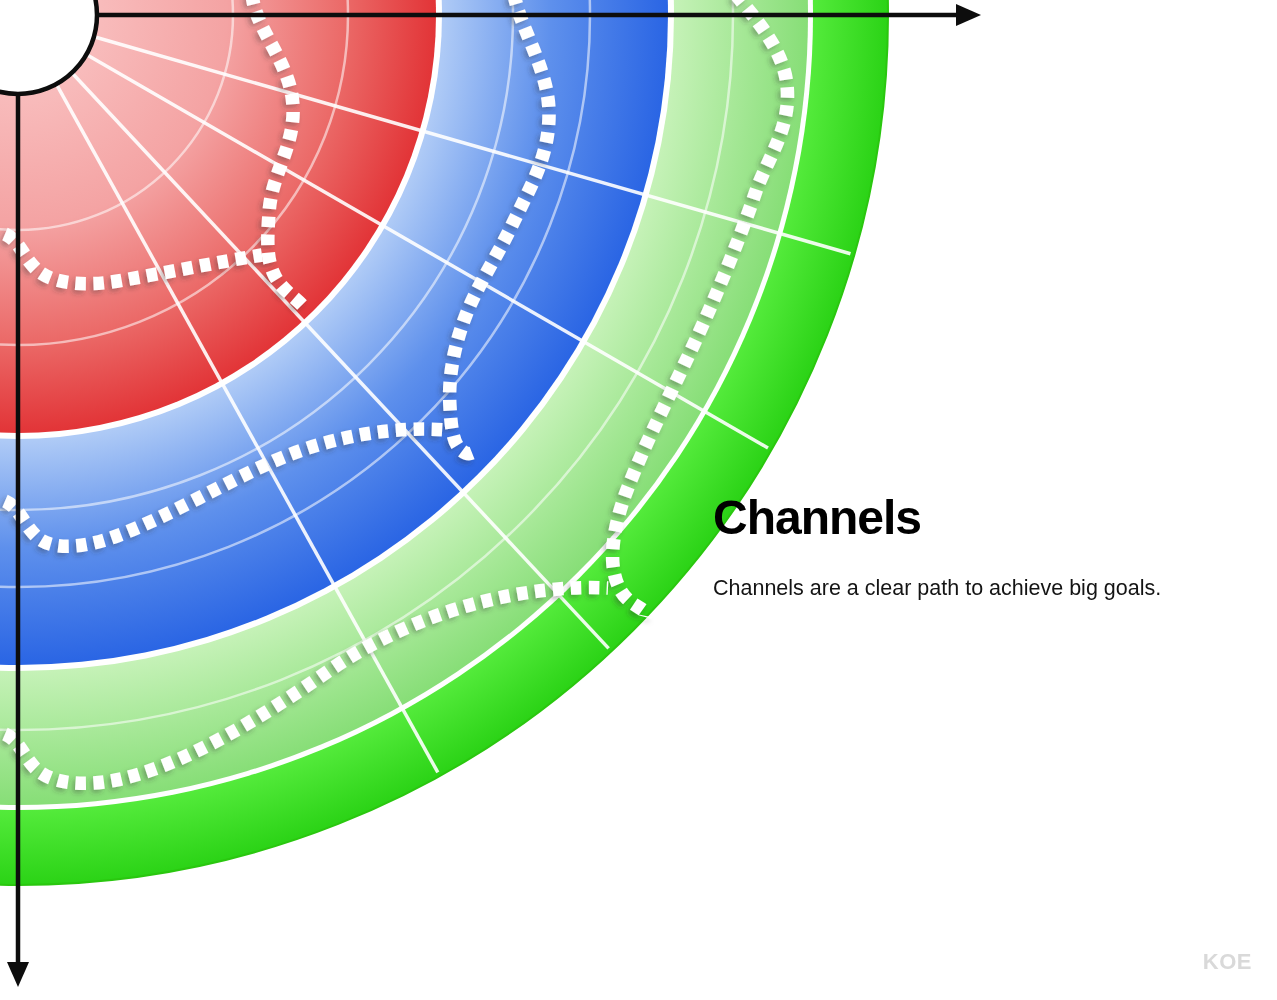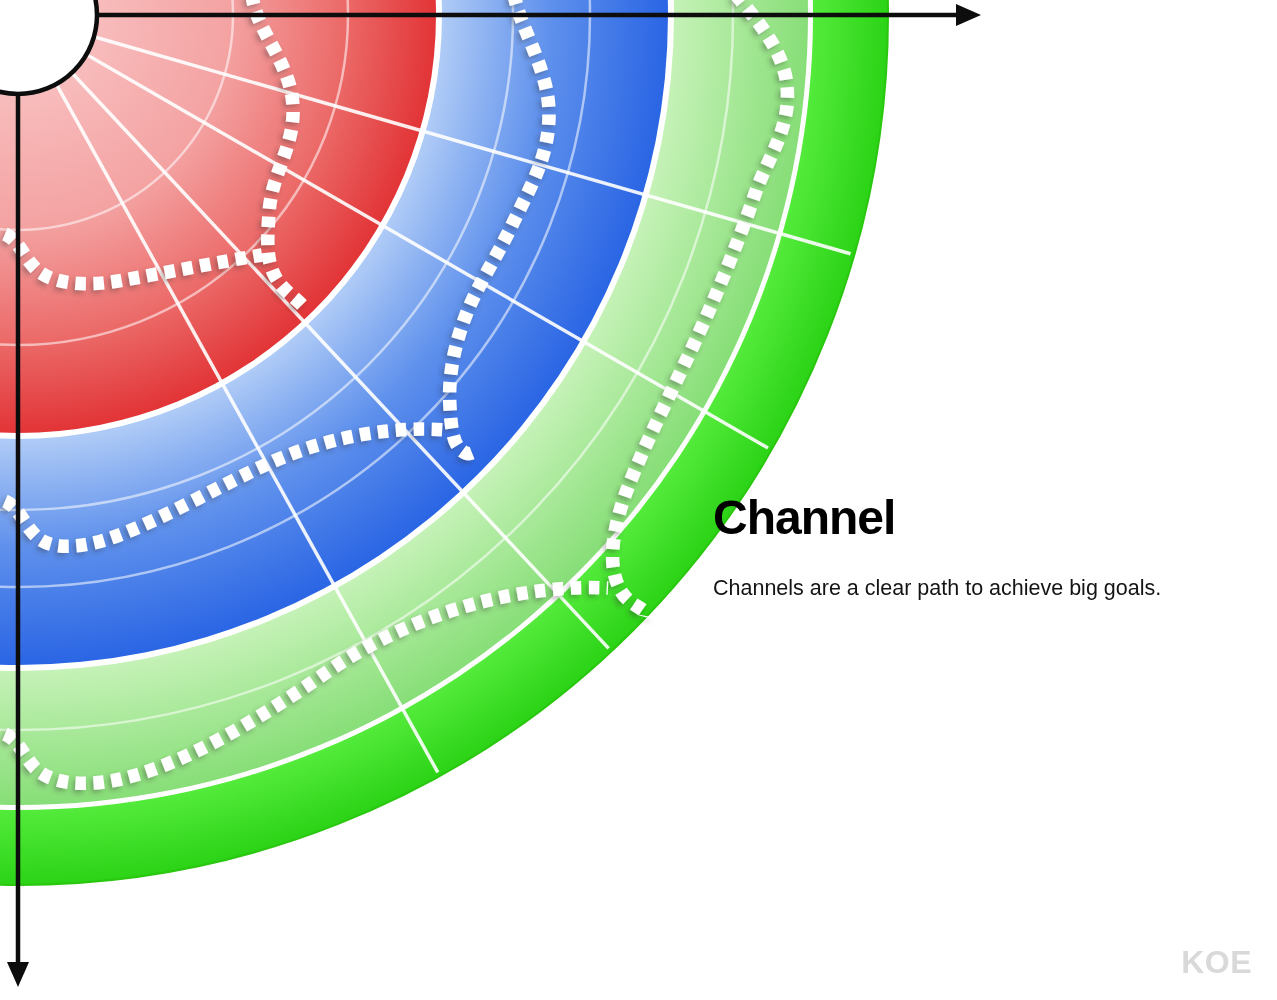--- a/index.html
+++ b/index.html
@@ -17,21 +17,21 @@
     font-size:48px;line-height:48px;font-weight:800;letter-spacing:-1px;color:#000;
   }
   .text-block p{
     margin:0 0 33px 0;
     font-size:21.5px;line-height:29px;font-weight:400;
   }
   .text-block p.bold{font-weight:700;}
   .text-block p:last-child{margin-bottom:0;margin-top:32px;}
   .logo{
     position:absolute;right:25px;top:947px;
-    font-size:32px;line-height:30px;font-weight:700;color:#d9d9d9;letter-spacing:0.5px;
+    font-size:22px;line-height:30px;font-weight:700;color:#d9d9d9;letter-spacing:0.5px;
   }
 </style>
 </head>
 <body>
 
 <svg class="diagram" width="1277" height="1000" viewBox="0 0 1277 1000">
     <defs>
       <filter id="dashShadow" x="-20%" y="-20%" width="140%" height="140%">
         <feDropShadow dx="-2.5" dy="3" stdDeviation="2.5" flood-color="#333333" flood-opacity="0.35"></feDropShadow>
       </filter>
@@ -80,17 +80,17 @@
       <path d="M 736 -6 C 745 8 783 44 787 85 C 791 125 772 151 757 188 C 740 239 712 307 684 365 C 662 411 642 451 627 490 C 617 516 611 544 613 565 C 615 584 622 596 632 603 C 642 610 647 610 645 617" fill="none" stroke="#ffffff" stroke-width="13.5" stroke-dasharray="10.5 7.5"></path>
       <path d="M 5 734 C 19 740 22 754 35 768 C 50 783 80 787 116 780 C 180 767 255 722 330 670 C 420 608 528 584 608 588" fill="none" stroke="#ffffff" stroke-width="13.5" stroke-dasharray="10.5 7.5"></path>
     </g>
     <line x1="97" y1="15" x2="956" y2="15" stroke="#0d0d0d" stroke-width="4.5"></line>
     <polygon points="956,4 981,15 956,26" fill="#0d0d0d"></polygon>
     <line x1="18" y1="94" x2="18" y2="962" stroke="#0d0d0d" stroke-width="4.5"></line>
     <polygon points="7,962 18,987 29,962" fill="#0d0d0d"></polygon>
   </svg>
 
 <div class="text-block">
-  <h1>Channel</h1>
+  <h1>Channels</h1>
   <p>Channels are a clear path to achieve big goals.</p>
 </div>
 
 <div class="logo">KOE</div>
 
 </body></html>

